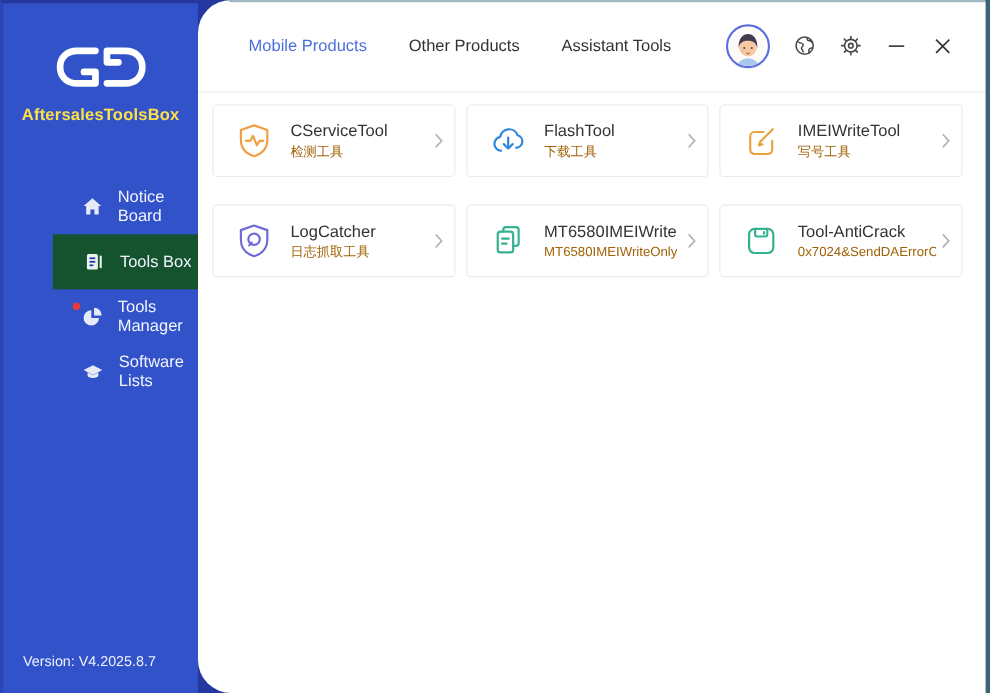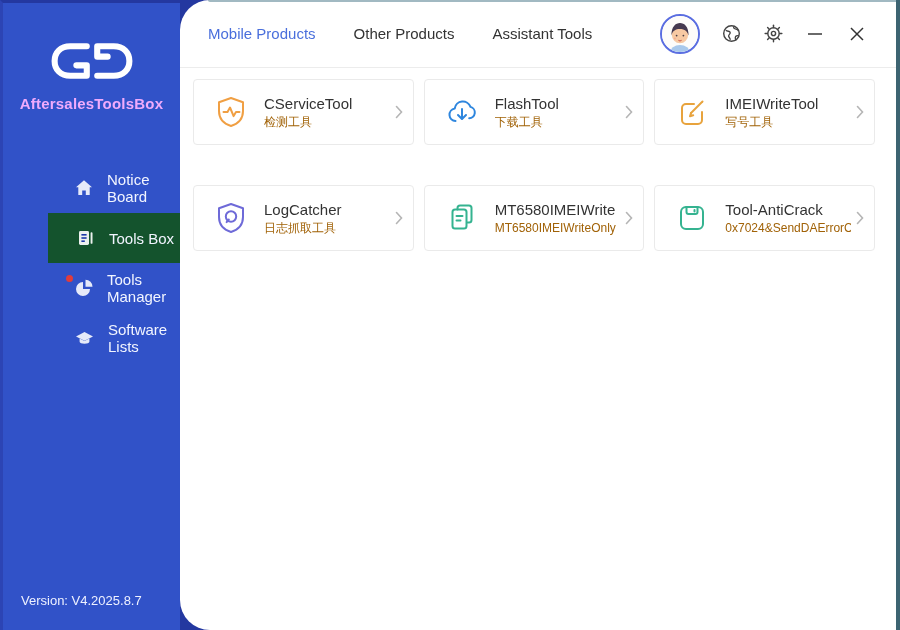--- a/index.html
+++ b/index.html
@@ -12,64 +12,64 @@
   .app{position:relative;width:900px;height:630px;}
 
   
   .sidebar{
     position:absolute;left:0;top:0;width:180px;height:630px;
     background:#3152c8;
     border-top:3px solid #2438a0;border-left:3px solid #2c44b4;
     box-sizing:border-box;color:#fff;
   }
   .logo-block{padding-top:38px;text-align:center;height:100px;}
-  .app-name{margin-top:10px;font-size:15px;font-weight:bold;color:#f0abfc;letter-spacing:.2px;}
+  .app-name{margin-top:10px;font-size:15px;font-weight:bold;color:#fde047;letter-spacing:.2px;}
   .menu{margin-top:22px;padding-left:45px;}
   .menu-item{
     position:relative;height:50px;display:flex;align-items:center;
     padding-left:27px;cursor:pointer;font-size:15px;color:#f2f5ff;
   }
   .menu-item.selected{background:#14532d;}
   .menu-item .mi-icon{width:20px;height:20px;margin-right:14px;display:inline-flex;align-items:center;justify-content:center;position:relative;}
   .red-dot{position:absolute;left:-9px;top:-3px;width:7px;height:7px;border-radius:50%;background:#e03c3c;}
   .version{position:absolute;left:18px;bottom:22px;font-size:13px;color:#eef1ff;}
 
   
   .panel{
     position:absolute;left:180px;top:0;width:720px;height:630px;
     background:#ffffff;border-radius:30px 0 0 30px;
     box-sizing:border-box;
   }
   .top-edge{position:absolute;left:28px;top:0;right:0;height:2px;background:rgba(84,128,143,.55);border-radius:0 0 2px 2px;}
   .right-edge{position:absolute;right:0;top:0;width:4px;height:630px;background:#3d6472;}
 
   header{
-    height:68px;display:flex;align-items:center;
-    border-bottom:1px solid #ececec;padding:0 26px 0 26px;box-sizing:border-box;
+    height:84px;display:flex;align-items:center;
+    border-bottom:1px solid #ececec;padding:0 26px 0 44px;box-sizing:border-box;
   }
   .tabs{display:flex;gap:34px;}
   .tab{
     background:none;border:none;padding:6px 2px;font-size:15px;color:#333;
     font-family:inherit;cursor:pointer;white-space:nowrap;
   }
   .tab.active{color:#4a6fdc;}
   .controls{margin-left:auto;display:flex;align-items:center;}
   .avatar{
     width:40px;height:40px;border-radius:50%;border:2px solid #5b6ee1;
     background:#fdfdfd;overflow:hidden;cursor:pointer;flex:0 0 auto;
     display:flex;align-items:center;justify-content:center;box-sizing:border-box;
   }
   .ctl{width:34px;height:34px;border:none;background:none;cursor:pointer;
     display:flex;align-items:center;justify-content:center;padding:0;margin-left:8px;}
   .ctl:first-of-type{margin-left:14px;}
 
   
   .grid{
     display:grid;grid-template-columns:repeat(3,1fr);
-    gap:40px 10px;margin:11px 25px 0 13px;
+    gap:25px 10px;margin:11px 25px 0 13px;
   }
   .card{
     height:66px;background:#fff;border:1px solid #eaeaea;border-radius:4px;
     display:flex;align-items:center;padding:0 10px 0 20px;box-sizing:border-box;
     cursor:pointer;
   }
   .card-icon{width:34px;height:34px;margin-right:16px;flex:0 0 auto;}
   .card-text{max-width:126px;overflow:hidden;}
   .card-title{font-size:15px;color:#333;line-height:20px;white-space:nowrap;}
   .card-sub{font-size:12px;color:#a16207;line-height:16px;white-space:nowrap;}

